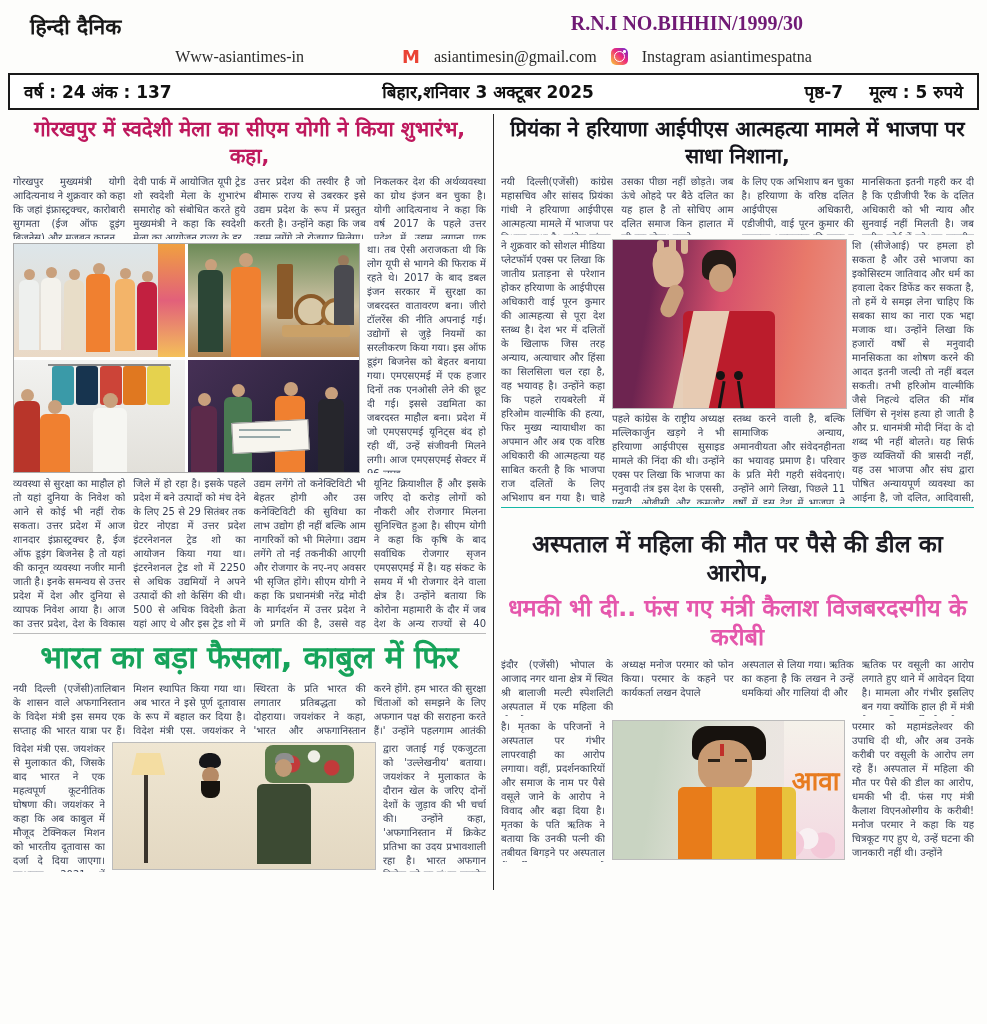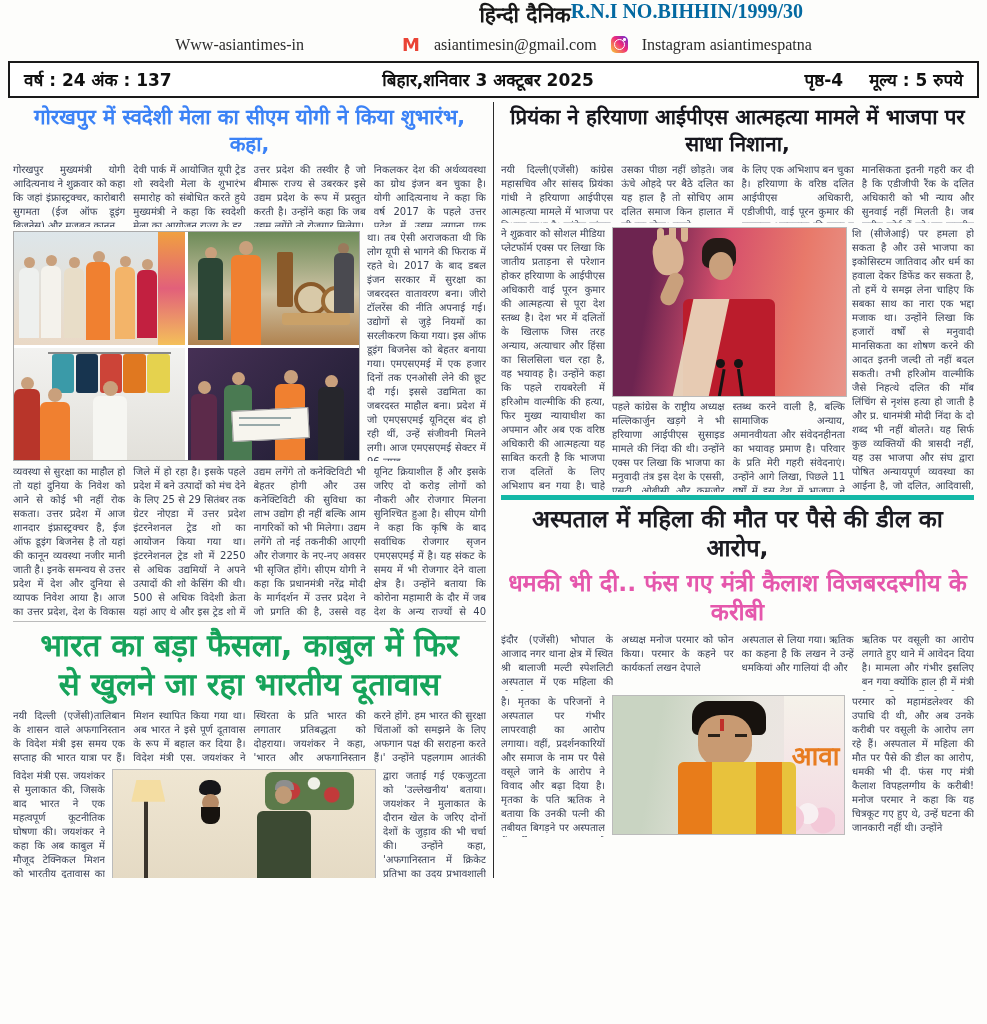--- a/index.html
+++ b/index.html
@@ -1,42 +1,42 @@
 <!DOCTYPE html>
 <html lang="hi"><head>
 <meta charset="utf-8">
 <style>
   html,body{margin:0;padding:0;background:#777;}
   .page{position:relative;width:987px;height:1024px;margin:0 auto;background:#fdfdfb;
         font-family:"DejaVu Sans","Liberation Sans",sans-serif;color:#3a4257;overflow:hidden;}
   
-  .top-row{display:flex;justify-content:flex-end;align-items:flex-start;padding:0 34px 0 30px;}
+  .top-row{display:flex;justify-content:space-between;align-items:flex-start;padding:12px 34px 0 30px;}
   .tagline{font-size:21px;font-weight:800;color:#181818;}
-  .rni{font-family:"Liberation Serif","DejaVu Serif",serif;font-size:20px;font-weight:700;color:#0369a1;margin-right:150px;}
+  .rni{font-family:"Liberation Serif","DejaVu Serif",serif;font-size:20px;font-weight:700;color:#701a75;margin-right:150px;}
   .masthead{margin:2px 0 0;text-align:center;font-size:96px;line-height:1.05;font-weight:900;letter-spacing:2px;}
   .masthead .red{color:#e8131c;}
   .masthead .blk{color:#121212;}
   .contact-row{display:flex;justify-content:center;align-items:center;gap:14px;margin:6px 0 6px;
                font-family:"Liberation Serif","DejaVu Serif",serif;font-size:16px;color:#2a2a2a;}
   .gmail-m{color:#ea4335;font-weight:900;font-size:18px;font-family:"DejaVu Sans",sans-serif;}
   .ig-badge{width:17px;height:17px;border-radius:5px;display:inline-block;
             background:linear-gradient(45deg,#f9ce34,#ee2a7b 55%,#6228d7);position:relative;}
   .ig-badge::before{content:"";position:absolute;inset:3px;border:1.6px solid #fff;border-radius:50%;}
   .ig-badge::after{content:"";position:absolute;top:2px;right:2px;width:2.5px;height:2.5px;background:#fff;border-radius:50%;}
   .infobar{display:flex;justify-content:space-between;align-items:center;border:2px solid #1a1a1a;
            margin:0 8px;padding:5px 14px;font-size:17px;font-weight:800;color:#111;background:#fff;}
   .infobar .mid{flex:1;text-align:center;}
   .infobar .pg{display:flex;gap:26px;}
   
   .content{display:flex;margin:4px 8px 0;gap:0;height:776px;overflow:hidden;}
   .half{flex:1;min-width:0;padding:0 5px;}
   .v-divider{width:1px;background:#2a2a2a;margin:0 2px;}
   
   .hl{font-weight:900;text-align:center;line-height:1.32;margin:2px 0 5px;}
-  .hl-yogi{color:#3b82f6;font-size:20.5px;}
+  .hl-yogi{color:#be185d;font-size:20.5px;}
   .hl-priyanka{color:#15151c;font-size:20.5px;}
   .hl-kabul{color:#16a35a;font-size:31px;line-height:1.25;}
   .hl-hosp1{color:#1b1b22;font-size:23.5px;line-height:1.25;}
   .hl-hosp2{color:#e557ac;font-size:23.5px;line-height:1.25;}
   
   .cols{display:flex;gap:8px;margin-bottom:4px;}
   .col{flex:1;min-width:0;}
   .jtxt{font-size:10px;line-height:1.4;text-align:justify;color:#3a4257;overflow:hidden;}
   .band{display:flex;gap:7px;margin-bottom:4px;}
   .grow{flex:1;min-width:0;}
@@ -67,21 +67,21 @@
       <span>asiantimesin@gmail.com</span>
       <span class="ig-badge"></span>
       <span>Instagram asiantimespatna</span>
     </div>
   </header>
 
   <div class="infobar">
     <span>वर्ष : 24 अंक : 137</span>
     <span class="mid">बिहार,शनिवार 3 अक्टूबर 2025</span>
     <span class="pg">
-      <span>पृष्ठ-4</span>
+      <span>पृष्ठ-7</span>
       <span>मूल्य : 5 रुपये</span>
     </span>
   </div>
 
   <div class="content">
 
     <section class="half">
 
       <article>
         <div class="hl hl-yogi">
@@ -158,21 +158,20 @@
           <div class="col jtxt">व्यवस्था से सुरक्षा का माहौल हो तो यहां दुनिया के निवेश को आने से कोई भी नहीं रोक सकता। उत्तर प्रदेश में आज शानदार इंफ्रास्ट्रक्चर है, ईज ऑफ डूइंग बिजनेस है तो यहां की कानून व्यवस्था नजीर मानी जाती है। इनके समन्वय से उत्तर प्रदेश में देश और दुनिया से व्यापक निवेश आया है। आज का उत्तर प्रदेश, देश के विकास में अग्रणी भूमिका निभा रहा है। गोरखपुर के चंपा</div>
           <div class="col jtxt">जिले में हो रहा है। इसके पहले प्रदेश में बने उत्पादों को मंच देने के लिए 25 से 29 सितंबर तक ग्रेटर नोएडा में उत्तर प्रदेश इंटरनेशनल ट्रेड शो का आयोजन किया गया था। इंटरनेशनल ट्रेड शो में 2250 से अधिक उद्यमियों ने अपने उत्पादों की शो केसिंग की थी। 500 से अधिक विदेशी क्रेता यहां आए थे और इस ट्रेड शो में 11200 करोड़ रुपये के उत्पादों की बिक्री हुई। यह नए</div>
           <div class="col jtxt">उद्यम लगेंगे तो कनेक्टिविटी भी बेहतर होगी और उस कनेक्टिविटी की सुविधा का लाभ उद्योग ही नहीं बल्कि आम नागरिकों को भी मिलेगा। उद्यम लगेंगे तो नई तकनीकी आएगी और रोजगार के नए-नए अवसर भी सृजित होंगे। सीएम योगी ने कहा कि प्रधानमंत्री नरेंद्र मोदी के मार्गदर्शन में उत्तर प्रदेश ने जो प्रगति की है, उससे वह बीमारू की छवि से बाहर</div>
           <div class="col jtxt">यूनिट क्रियाशील हैं और इसके जरिए दो करोड़ लोगों को नौकरी और रोजगार मिलना सुनिश्चित हुआ है। सीएम योगी ने कहा कि कृषि के बाद सर्वाधिक रोजगार सृजन एमएसएमई में है। यह संकट के समय में भी रोजगार देने वाला क्षेत्र है। उन्होंने बताया कि कोरोना महामारी के दौर में जब देश के अन्य राज्यों से 40 लाख श्रमिक उत्तर प्रदेश आए, तब उन्हें एमएसएमई सेक्टर का ही सहारा मिला।</div>
         </div>
       </article>
 
       <article style="border-top:1px solid #bbb;padding-top:2px;">
         <div class="hl hl-kabul">
           <div>भारत का बड़ा फैसला, काबुल में फिर</div>
-          <div>से खुलने जा रहा भारतीय दूतावास</div>
         </div>
         <div class="cols" style="height:56px">
           <div class="col jtxt">नयी दिल्ली (एजेंसी)तालिबान के शासन वाले अफगानिस्तान के विदेश मंत्री इस समय एक सप्ताह की भारत यात्रा पर हैं। शुक्रवार, 10 अक्टूबर को उन्होंने</div>
           <div class="col jtxt">मिशन स्थापित किया गया था। अब भारत ने इसे पूर्ण दूतावास के रूप में बहाल कर दिया है। विदेश मंत्री एस. जयशंकर ने तालिबान के विदेश मंत्री और</div>
           <div class="col jtxt">स्थिरता के प्रति भारत की लगातार प्रतिबद्धता को दोहराया। जयशंकर ने कहा, 'भारत और अफगानिस्तान विकास और समृद्धि के प्रति समान</div>
           <div class="col jtxt">करने होंगे. हम भारत की सुरक्षा चिंताओं को समझने के लिए अफगान पक्ष की सराहना करते हैं।' उन्होंने पहलगाम आतंकी हमले के बाद अफगानिस्तान</div>
         </div>
         <div class="band" style="height:130px">
           <div class="jtxt" style="width:92px;flex:0 0 auto">विदेश मंत्री एस. जयशंकर से मुलाकात की, जिसके बाद भारत ने एक महत्वपूर्ण कूटनीतिक घोषणा की। जयशंकर ने कहा कि अब काबुल में मौजूद टेक्निकल मिशन को भारतीय दूतावास का दर्जा दे दिया जाएगा। दरअसल, 2021 में तालिबान के सत्ता में लौटने के</div>
 
@@ -229,21 +228,21 @@
             </div>
             <div class="cols" style="height:92px;margin-top:3px">
               <div class="col jtxt">पहले कांग्रेस के राष्ट्रीय अध्यक्ष मल्लिकार्जुन खड़गे ने भी हरियाणा आईपीएस सुसाइड मामले की निंदा की थी। उन्होंने एक्स पर लिखा कि भाजपा का मनुवादी तंत्र इस देश के एससी, एसटी, ओबीसी और कमजोर वर्गों</div>
               <div class="col jtxt">स्तब्ध करने वाली है, बल्कि सामाजिक अन्याय, अमानवीयता और संवेदनहीनता का भयावह प्रमाण है। परिवार के प्रति मेरी गहरी संवेदनाएं। उन्होंने आगे लिखा, पिछले 11 वर्षों में इस देश में भाजपा ने मनुवादी</div>
             </div>
           </div>
           <div class="jtxt" style="width:122px;flex:0 0 auto">शि (सीजेआई) पर हमला हो सकता है और उसे भाजपा का इकोसिस्टम जातिवाद और धर्म का हवाला देकर डिफेंड कर सकता है, तो हमें ये समझ लेना चाहिए कि सबका साथ का नारा एक भद्दा मजाक था। उन्होंने लिखा कि हजारों वर्षों से मनुवादी मानसिकता का शोषण करने की आदत इतनी जल्दी तो नहीं बदल सकती। तभी हरिओम वाल्मीकि जैसे निहत्थे दलित की मॉब लिंचिंग से नृशंस हत्या हो जाती है और प्र. धानमंत्री मोदी निंदा के दो शब्द भी नहीं बोलते। यह सिर्फ कुछ व्यक्तियों की त्रासदी नहीं, यह उस भाजपा और संघ द्वारा पोषित अन्यायपूर्ण व्यवस्था का आईना है, जो दलित, आदिवासी, पिछड़े व अल्पसंख्यक वर्गों के आत्मसम्मान को बार-बार कुचलती रही है।</div>
         </div>
       </article>
 
-      <article style="border-top:5px solid #14b8a6;padding-top:3px;">
+      <article style="border-top:1px solid #14b8a6;padding-top:20px;">
         <div class="hl hl-hosp1">अस्पताल में महिला की मौत पर पैसे की डील का आरोप,</div>
         <div class="hl hl-hosp2">धमकी भी दी.. फंस गए मंत्री कैलाश विजबरदस्गीय के करीबी</div>
         <div class="cols" style="height:58px">
           <div class="col jtxt">इंदौर (एजेंसी) भोपाल के आजाद नगर थाना क्षेत्र में स्थित श्री बालाजी मल्टी स्पेशलिटी अस्पताल में एक महिला की मौत के बाद मामला तूल पकड़ गया</div>
           <div class="col jtxt">अध्यक्ष मनोज परमार को फोन किया। परमार के कहने पर कार्यकर्ता लखन देपाले</div>
           <div class="col jtxt">अस्पताल से लिया गया। ऋतिक का कहना है कि लखन ने उन्हें धमकियां और गालियां दी और</div>
           <div class="col jtxt">ऋतिक पर वसूली का आरोप लगाते हुए थाने में आवेदन दिया है। मामला और गंभीर इसलिए बन गया क्योंकि हाल ही में मंत्री कैलाश विजयवर्गीय ने मनोज</div>
         </div>
         <div class="band" style="height:142px">
           <div class="jtxt" style="width:104px;flex:0 0 auto">है। मृतका के परिजनों ने अस्पताल पर गंभीर लापरवाही का आरोप लगाया। वहीं, प्रदर्शनकारियों और समाज के नाम पर पैसे वसूले जाने के आरोप ने विवाद और बढ़ा दिया है। मृतका के पति ऋतिक ने बताया कि उनकी पत्नी की तबीयत बिगड़ने पर अस्पताल में भर्ती कराया गया। रात दो बजे</div>
@@ -254,19 +253,19 @@
             <div class="abs" style="right:4%;bottom:0;width:60px;height:34px;background:radial-gradient(circle at 25% 55%,#f3c9d8 28%,transparent 30%),radial-gradient(circle at 55% 40%,#f8f0f2 26%,transparent 28%),radial-gradient(circle at 80% 60%,#f3c9d8 24%,transparent 26%);"></div>
             <div class="abs" style="left:34%;top:4%;width:74px;height:34px;background:#17120e;border-radius:16px 16px 6px 6px;"></div>
             <div class="head" style="left:37%;top:14%;width:54px;height:52px;background:#c89a72;border-radius:42%;"></div>
             <div class="abs" style="left:46.5%;top:17%;width:4px;height:12px;background:#c0302a;"></div>
             <div class="abs" style="left:41%;top:28%;width:12px;height:3px;background:#2a2118;"></div>
             <div class="abs" style="left:53%;top:28%;width:12px;height:3px;background:#2a2118;"></div>
             <div class="bodyb" style="left:28%;top:48%;width:118px;height:76px;background:#e8c23c;"></div>
             <div class="abs" style="left:28%;top:48%;width:34px;height:76px;background:#e87c1a;border-radius:6px 0 0 0;"></div>
             <div class="abs" style="left:62%;top:48%;width:26px;height:76px;background:#e87c1a;"></div>
           </div>
-          <div class="jtxt" style="width:122px;flex:0 0 auto">परमार को महामंडलेश्वर की उपाधि दी थी, और अब उनके करीबी पर वसूली के आरोप लग रहे हैं। अस्पताल में महिला की मौत पर पैसे की डील का आरोप, धमकी भी दी. फंस गए मंत्री कैलाश विपहलग्गीय के करीबी! मनोज परमार ने कहा कि यह चित्रकूट गए हुए थे, उन्हें घटना की जानकारी नहीं थी। उन्होंने</div>
+          <div class="jtxt" style="width:122px;flex:0 0 auto">परमार को महामंडलेश्वर की उपाधि दी थी, और अब उनके करीबी पर वसूली के आरोप लग रहे हैं। अस्पताल में महिला की मौत पर पैसे की डील का आरोप, धमकी भी दी. फंस गए मंत्री कैलाश विएनओस्गीय के करीबी! मनोज परमार ने कहा कि यह चित्रकूट गए हुए थे, उन्हें घटना की जानकारी नहीं थी। उन्होंने</div>
         </div>
 
       </article>
     </section>
   </div>
 </div>
 
 </body></html>

